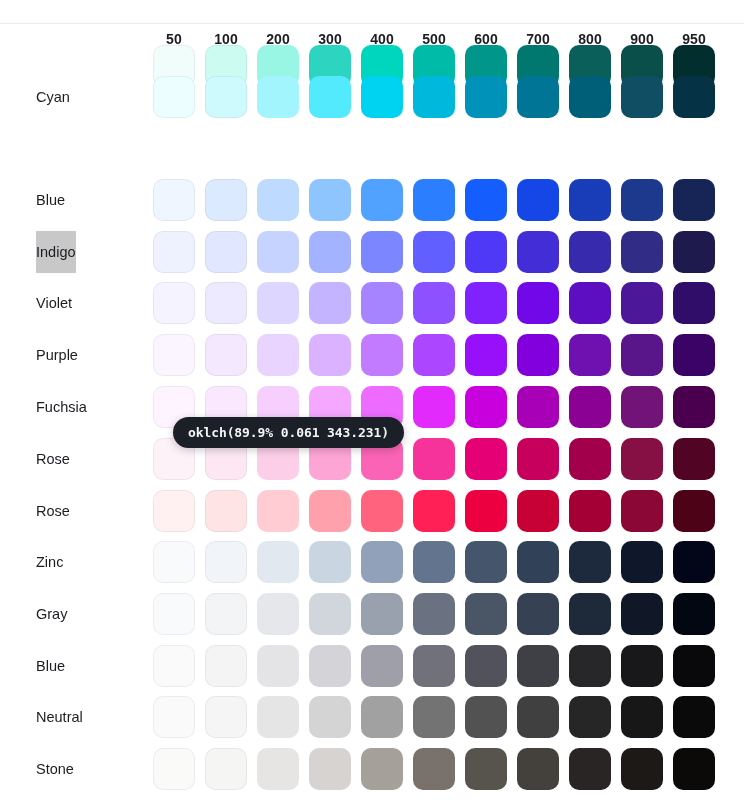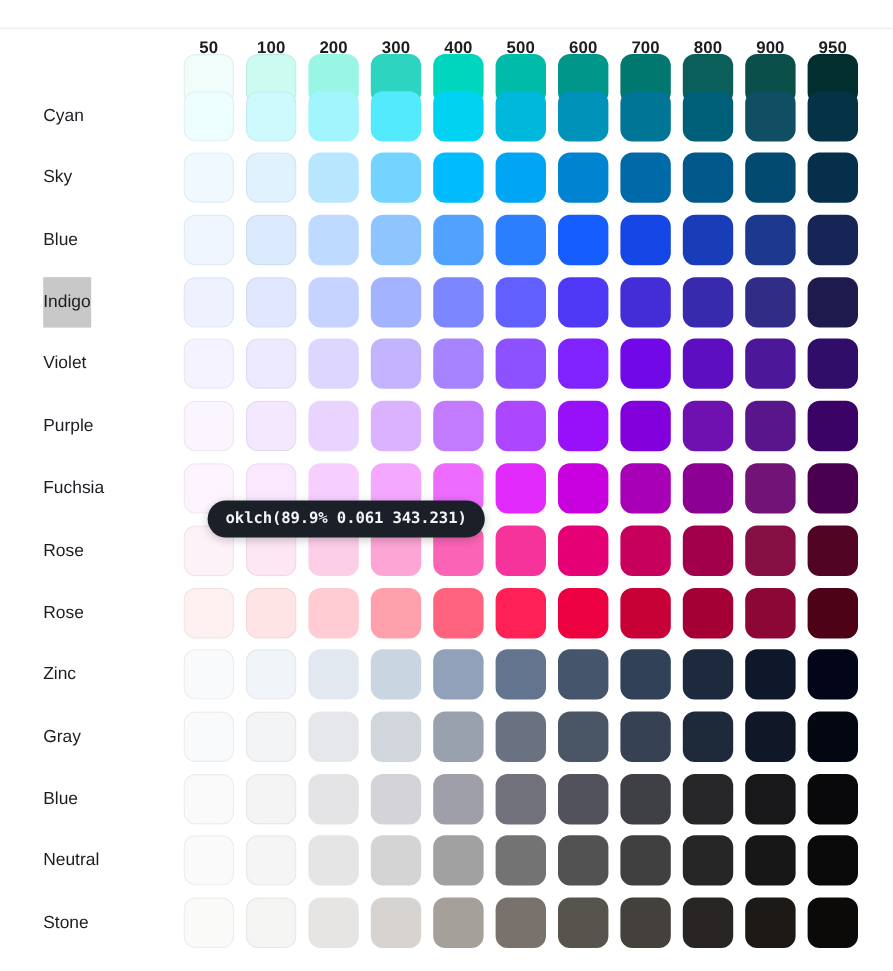--- a/index.html
+++ b/index.html
@@ -147,34 +147,20 @@
         <div class="swatch" style="left: 257px; background: rgb(162, 244, 253);"></div>
         <div class="swatch" style="left: 309px; background: rgb(83, 234, 253);"></div>
         <div class="swatch" style="left: 361px; background: rgb(0, 211, 242);"></div>
         <div class="swatch" style="left: 413px; background: rgb(0, 184, 219);"></div>
         <div class="swatch" style="left: 465px; background: rgb(0, 146, 184);"></div>
         <div class="swatch" style="left: 517px; background: rgb(0, 117, 149);"></div>
         <div class="swatch" style="left: 569px; background: rgb(0, 95, 120);"></div>
         <div class="swatch" style="left: 621px; background: rgb(16, 78, 100);"></div>
         <div class="swatch" style="left: 673px; background: rgb(5, 51, 69);"></div>
       </div>
-      <div class="color-row" style="top: 127px;">
-        <div class="row-label">Sky</div>
-        <div class="swatch pale" style="left: 153px; background: rgb(240, 249, 255);"></div>
-        <div class="swatch pale" style="left: 205px; background: rgb(223, 242, 254);"></div>
-        <div class="swatch" style="left: 257px; background: rgb(184, 230, 254);"></div>
-        <div class="swatch" style="left: 309px; background: rgb(116, 212, 255);"></div>
-        <div class="swatch" style="left: 361px; background: rgb(0, 188, 255);"></div>
-        <div class="swatch" style="left: 413px; background: rgb(0, 166, 244);"></div>
-        <div class="swatch" style="left: 465px; background: rgb(0, 132, 209);"></div>
-        <div class="swatch" style="left: 517px; background: rgb(0, 105, 168);"></div>
-        <div class="swatch" style="left: 569px; background: rgb(0, 89, 138);"></div>
-        <div class="swatch" style="left: 621px; background: rgb(2, 74, 112);"></div>
-        <div class="swatch" style="left: 673px; background: rgb(5, 47, 74);"></div>
-      </div>
       <div class="color-row" style="top: 179px;">
         <div class="row-label">Blue</div>
         <div class="swatch pale" style="left: 153px; background: rgb(239, 246, 255);"></div>
         <div class="swatch pale" style="left: 205px; background: rgb(219, 234, 254);"></div>
         <div class="swatch" style="left: 257px; background: rgb(190, 219, 255);"></div>
         <div class="swatch" style="left: 309px; background: rgb(142, 197, 255);"></div>
         <div class="swatch" style="left: 361px; background: rgb(81, 162, 255);"></div>
         <div class="swatch" style="left: 413px; background: rgb(43, 127, 255);"></div>
         <div class="swatch" style="left: 465px; background: rgb(21, 93, 252);"></div>
         <div class="swatch" style="left: 517px; background: rgb(20, 71, 230);"></div>

